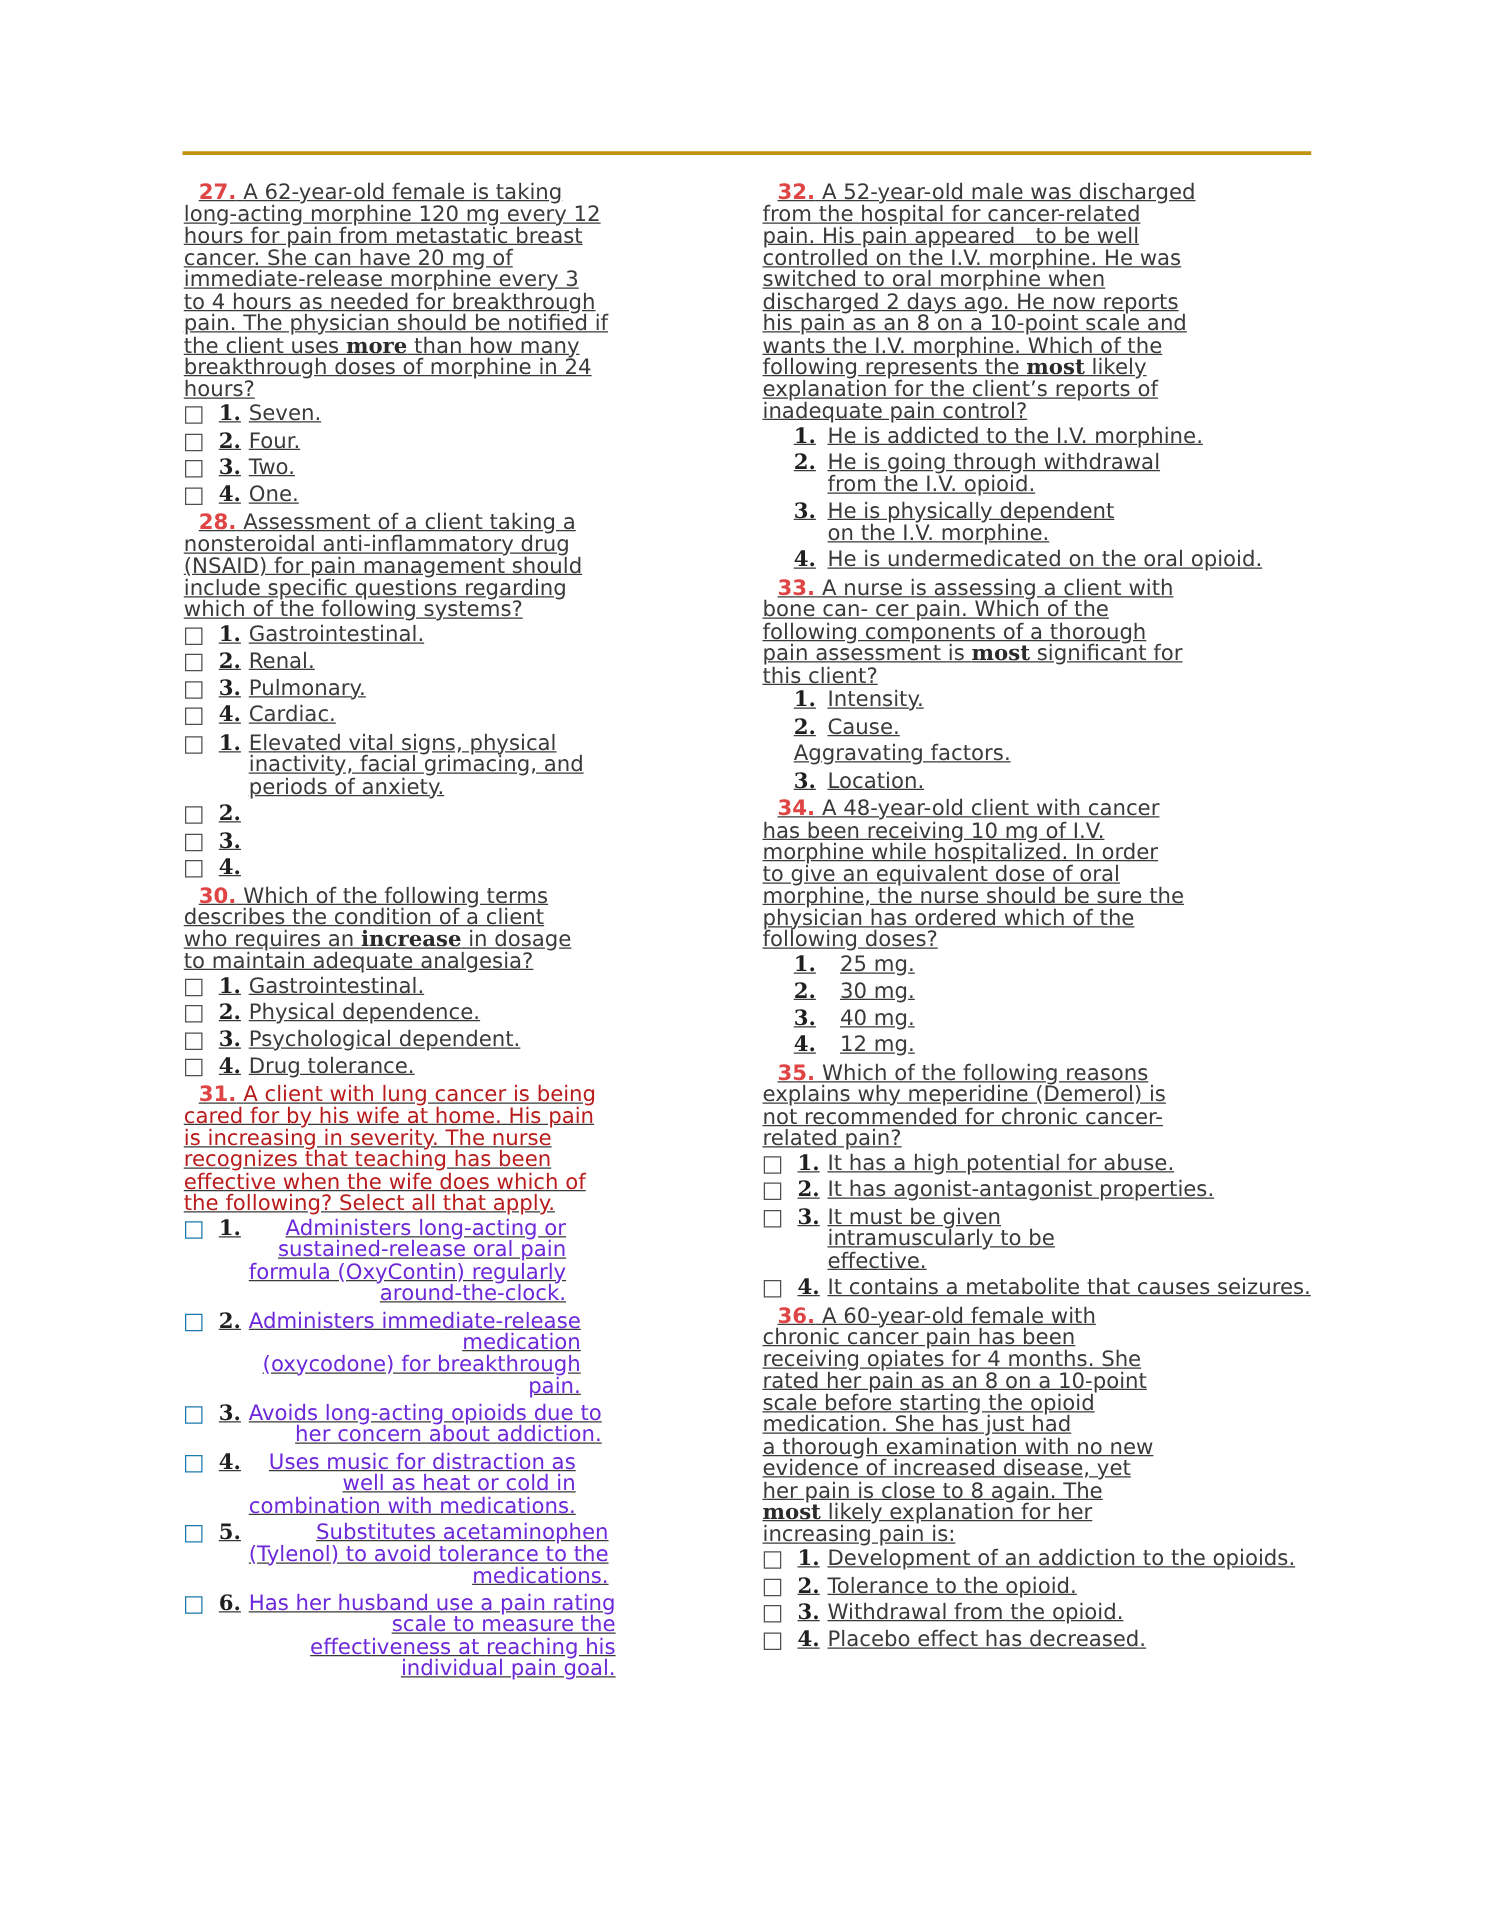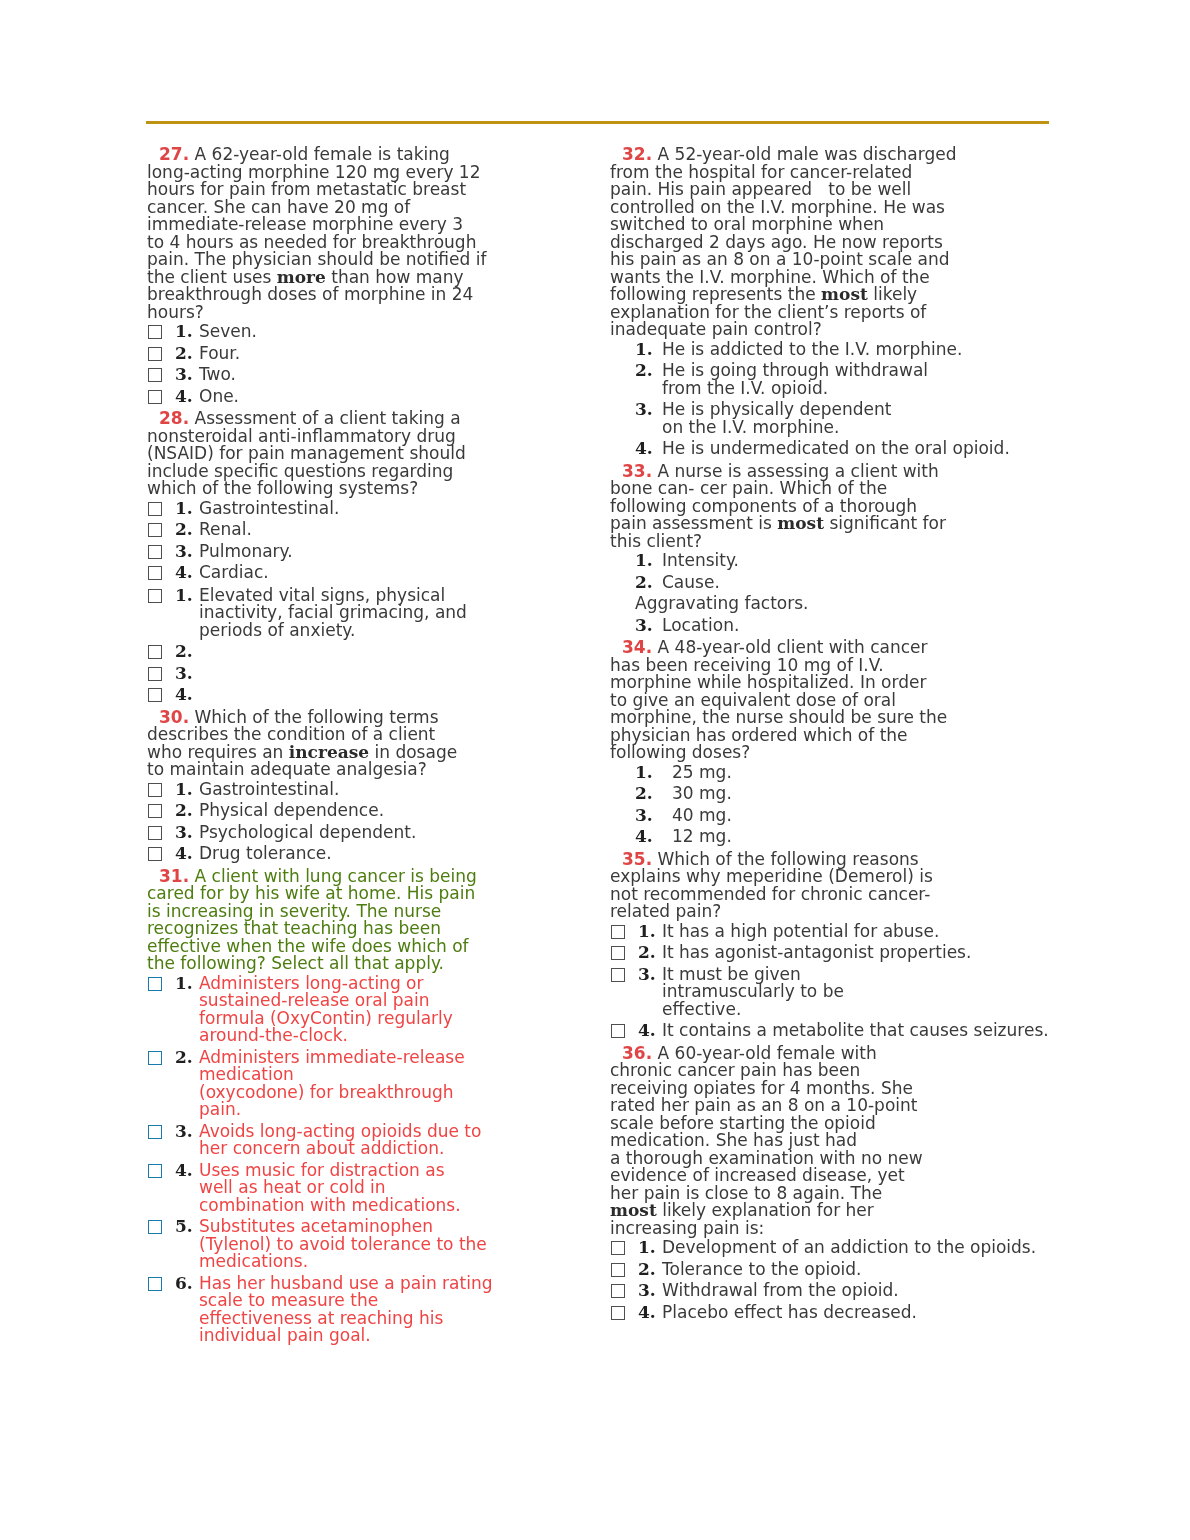--- a/index.html
+++ b/index.html
@@ -5,33 +5,33 @@
   html,body{margin:0;padding:0;background:#ffffff;}
   .page{
     position:relative;width:1190px;height:1540px;background:#ffffff;overflow:hidden;
     font-family:"DejaVu Sans","Liberation Sans",sans-serif;
     font-size:17px;line-height:17.5px;color:#3a3a3a;
   }
   .rule{position:absolute;left:146px;top:121px;width:903px;height:3px;background:#bf9211;}
   .columns{position:absolute;left:147px;top:146px;display:flex;gap:35px;}
   .col-left{width:428px;}
   .col-right{width:580px;}
-  .question{margin:0 0 5px 0;}
+  .question{margin:0 0 5px 0;text-decoration:underline;}
   .stem{margin:0 0 2px 0;text-indent:12px;}
   .qnum{color:#e04545;font-weight:bold;}
   .stem-text{white-space:pre-line;}
   .emph{font-family:"DejaVu Serif","Liberation Serif",serif;font-weight:bold;color:#2b2b2b;}
-  .blue .stem-text{color:#4d7c0f;}
+  .blue .stem-text{color:#b91c1c;}
   .options{margin:0;}
   .option{display:flex;align-items:flex-start;margin:0 0 4px 0;}
   .checkbox{flex:0 0 auto;width:12px;height:12px;border:1.5px solid #4f4f4f;margin:2px 13px 0 1px;background:#ffffff;}
   .blue .checkbox{border-color:#1b7aad;}
   .onum{flex:0 0 24px;font-weight:bold;font-family:"DejaVu Serif","Liberation Serif",serif;color:#1f1f1f;}
   .otext{white-space:pre-line;}
-  .blue .otext{color:#ef4444;}
+  .blue .otext{color:#6d28d9;text-align:right;}
   .option.noBox{padding-left:25px;}
   .option.noBox .onum{flex-basis:27px;}
   .option.wideNum .onum{flex-basis:37px;}
 </style>
 </head>
 <body>
 
 <div class="page">
   <div class="rule"></div>
   <div class="columns">

